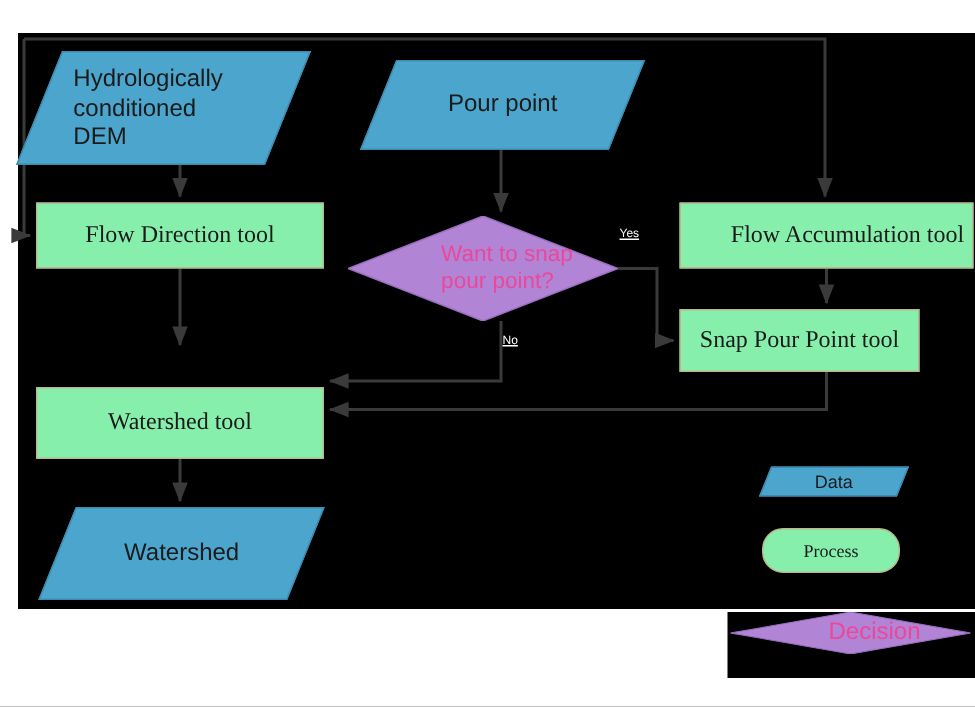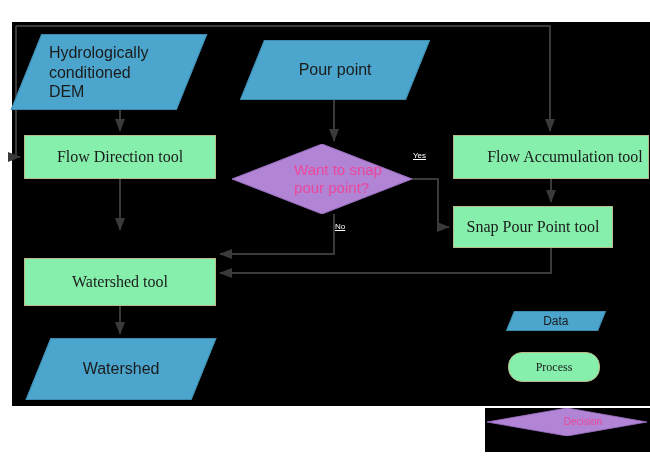--- a/index.html
+++ b/index.html
@@ -159,21 +159,21 @@
   }
   #legend-data .node-text { text-align: center; }
 
   #legend-process {
     left: 508px; top: 352px; width: 92px; height: 30px;
     font-size: 12px;
     border-radius: 14px;
   }
   #legend-decision {
     left: 487px; top: 408px; width: 160px; height: 28px;
-    font-size: 10px;
+    font-size: 16px;
   }
 </style>
 </head>
 <body>
 
 <div id="stage">
 
   <div class="canvas-block" id="canvas-main"></div>
   <div class="canvas-block" id="canvas-legend-decision"></div>
 

